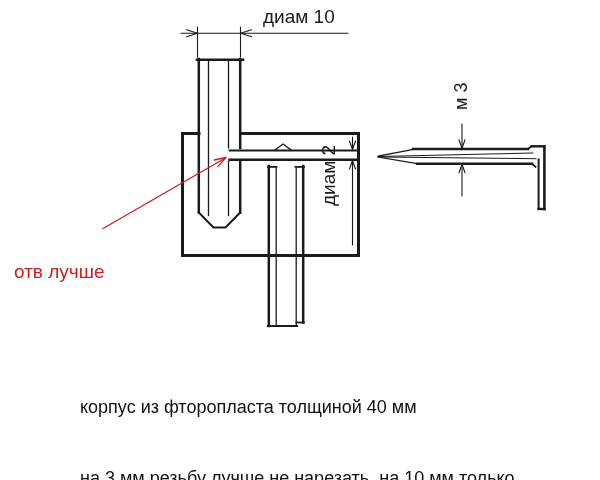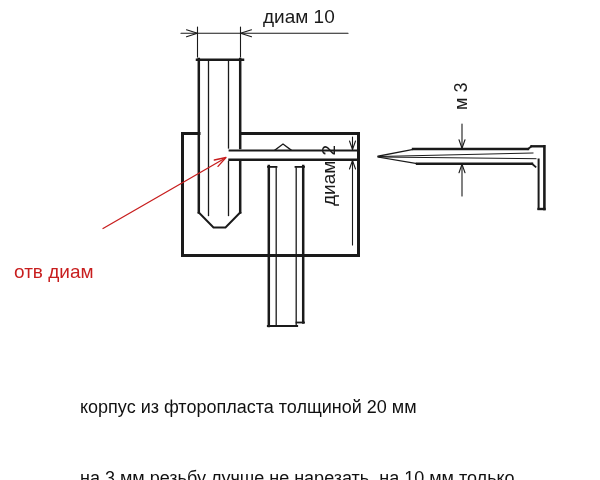--- a/index.html
+++ b/index.html
@@ -106,22 +106,22 @@
 
   <div style="position:absolute; left:461px; top:110px; width:0; height:0;">
     <div class="label rot" id="lbl-m3" style="position:relative; left:0; top:0;">м 3</div>
   </div>
 
   <div style="position:absolute; left:329px; top:206px; width:0; height:0;">
     <div class="label rot" id="lbl-diam2" style="position:relative; left:0; top:0;">диам 2</div>
   </div>
 
   <div id="callout" class="label">
-    <div>отв диам</div>
+    <div>отв лучше</div>
   </div>
 
   <div id="notes" class="label">
-    <div>корпус из фторопласта толщиной 20 мм</div>
+    <div>корпус из фторопласта толщиной 40 мм</div>
     <div>на 3 мм резьбу лучше не нарезать. на 10 мм только</div>
     
   </div>
 
 </div>
 
 </body></html>

